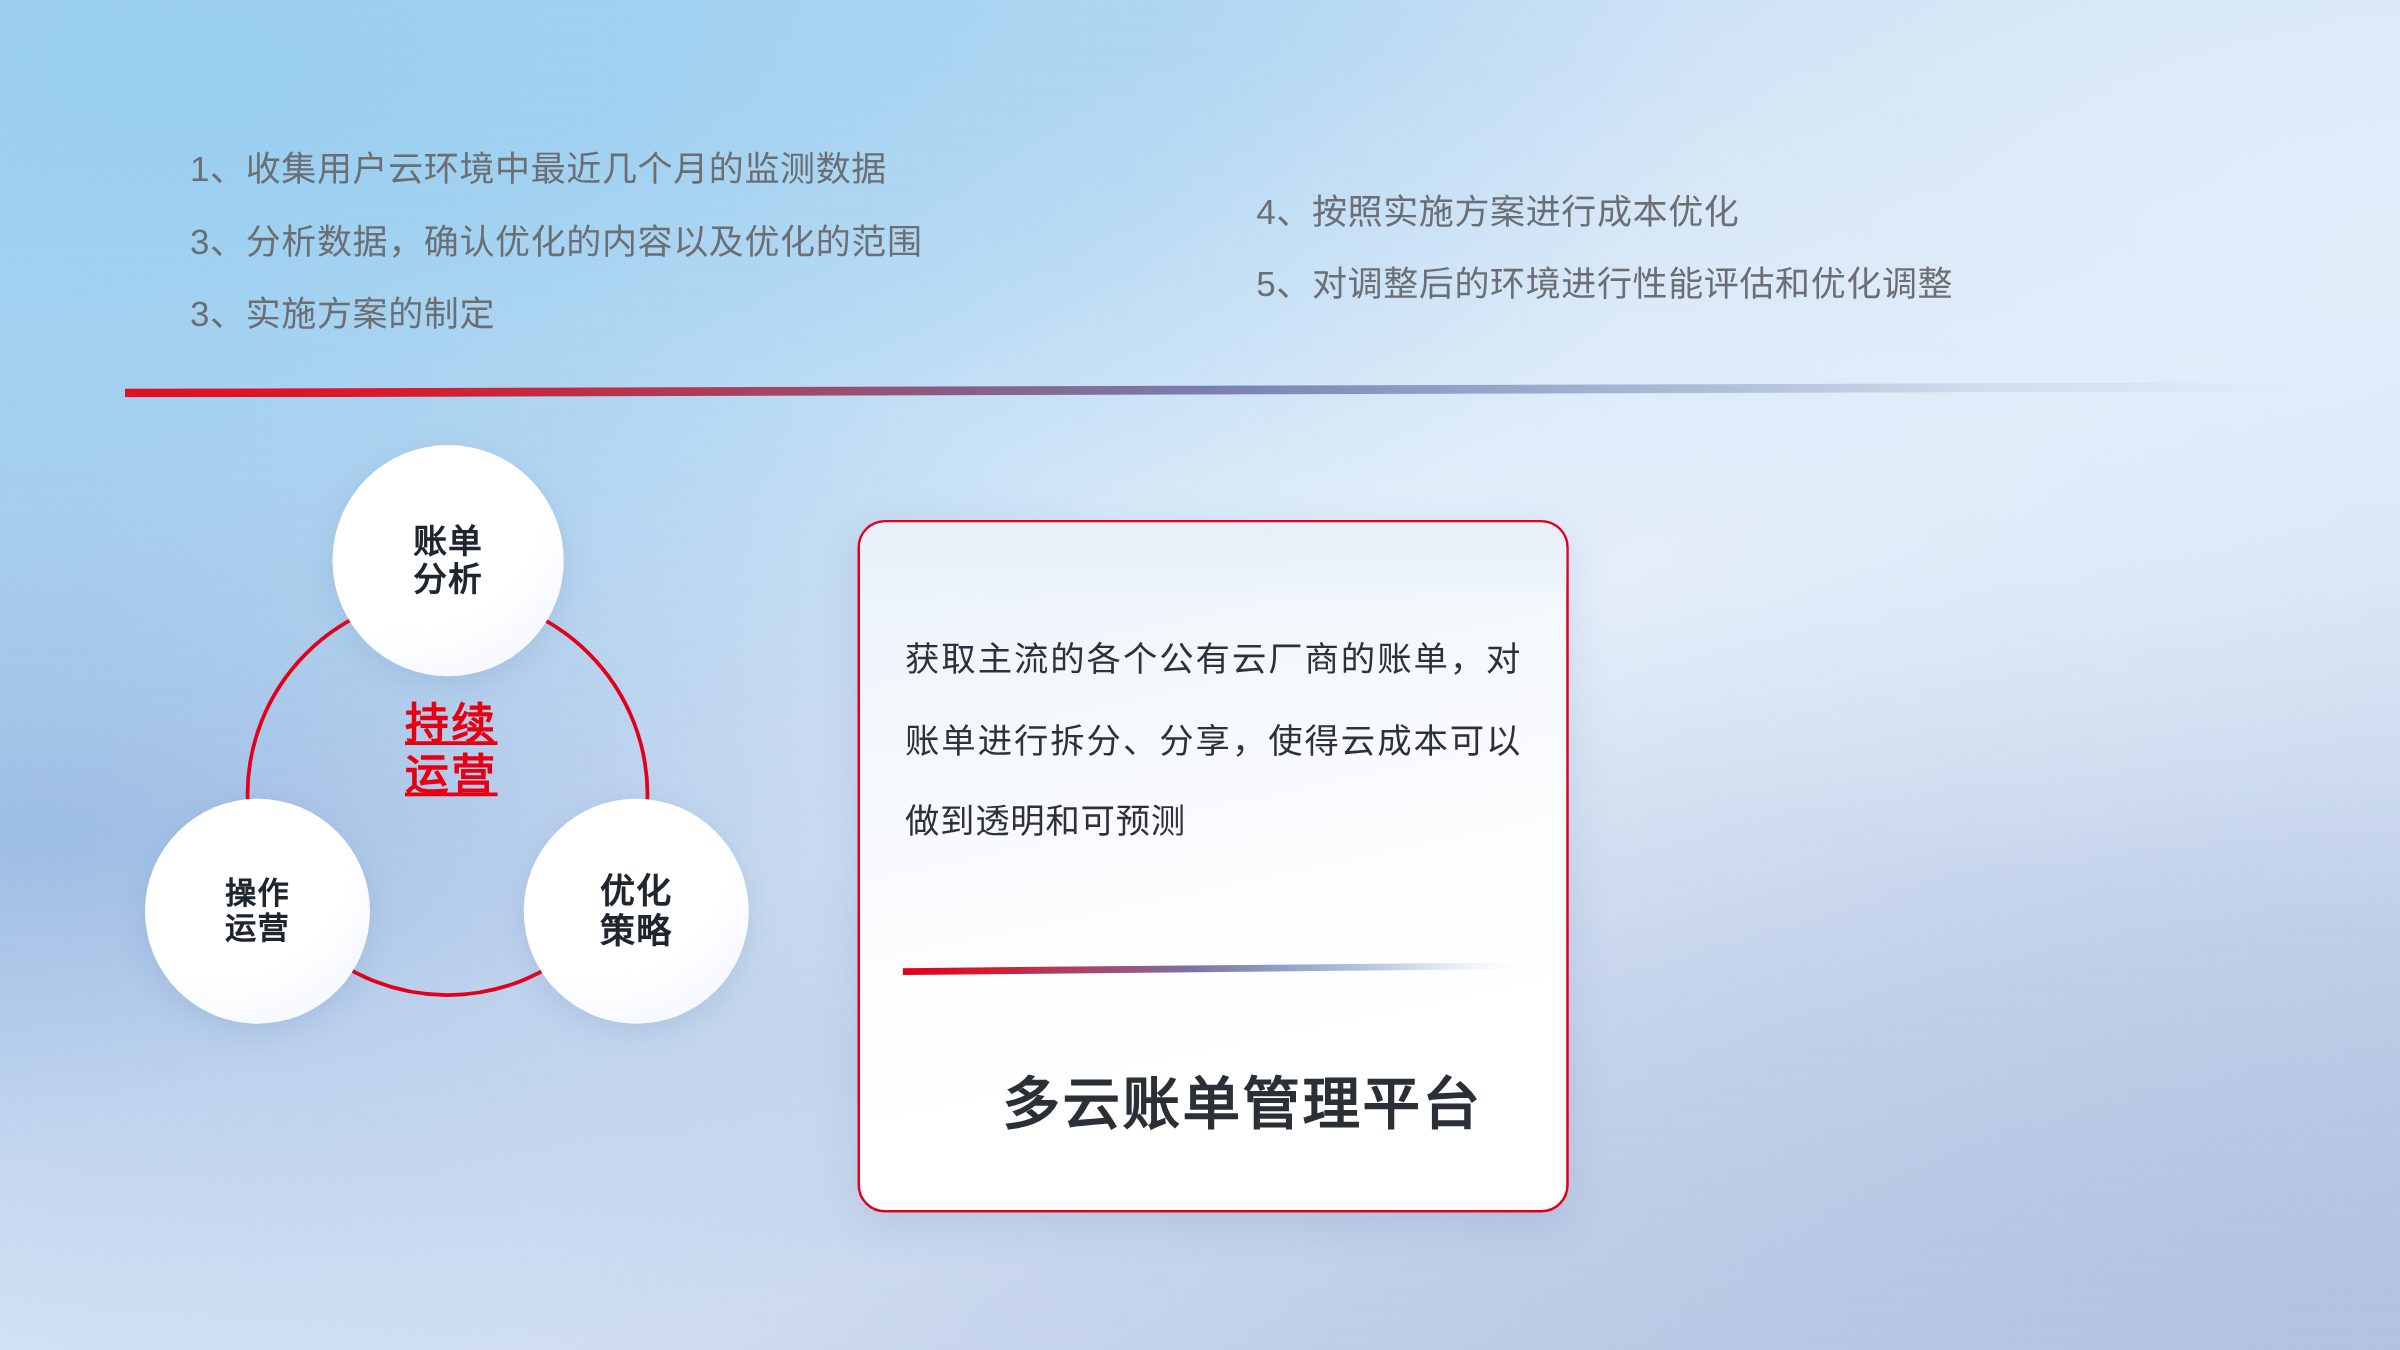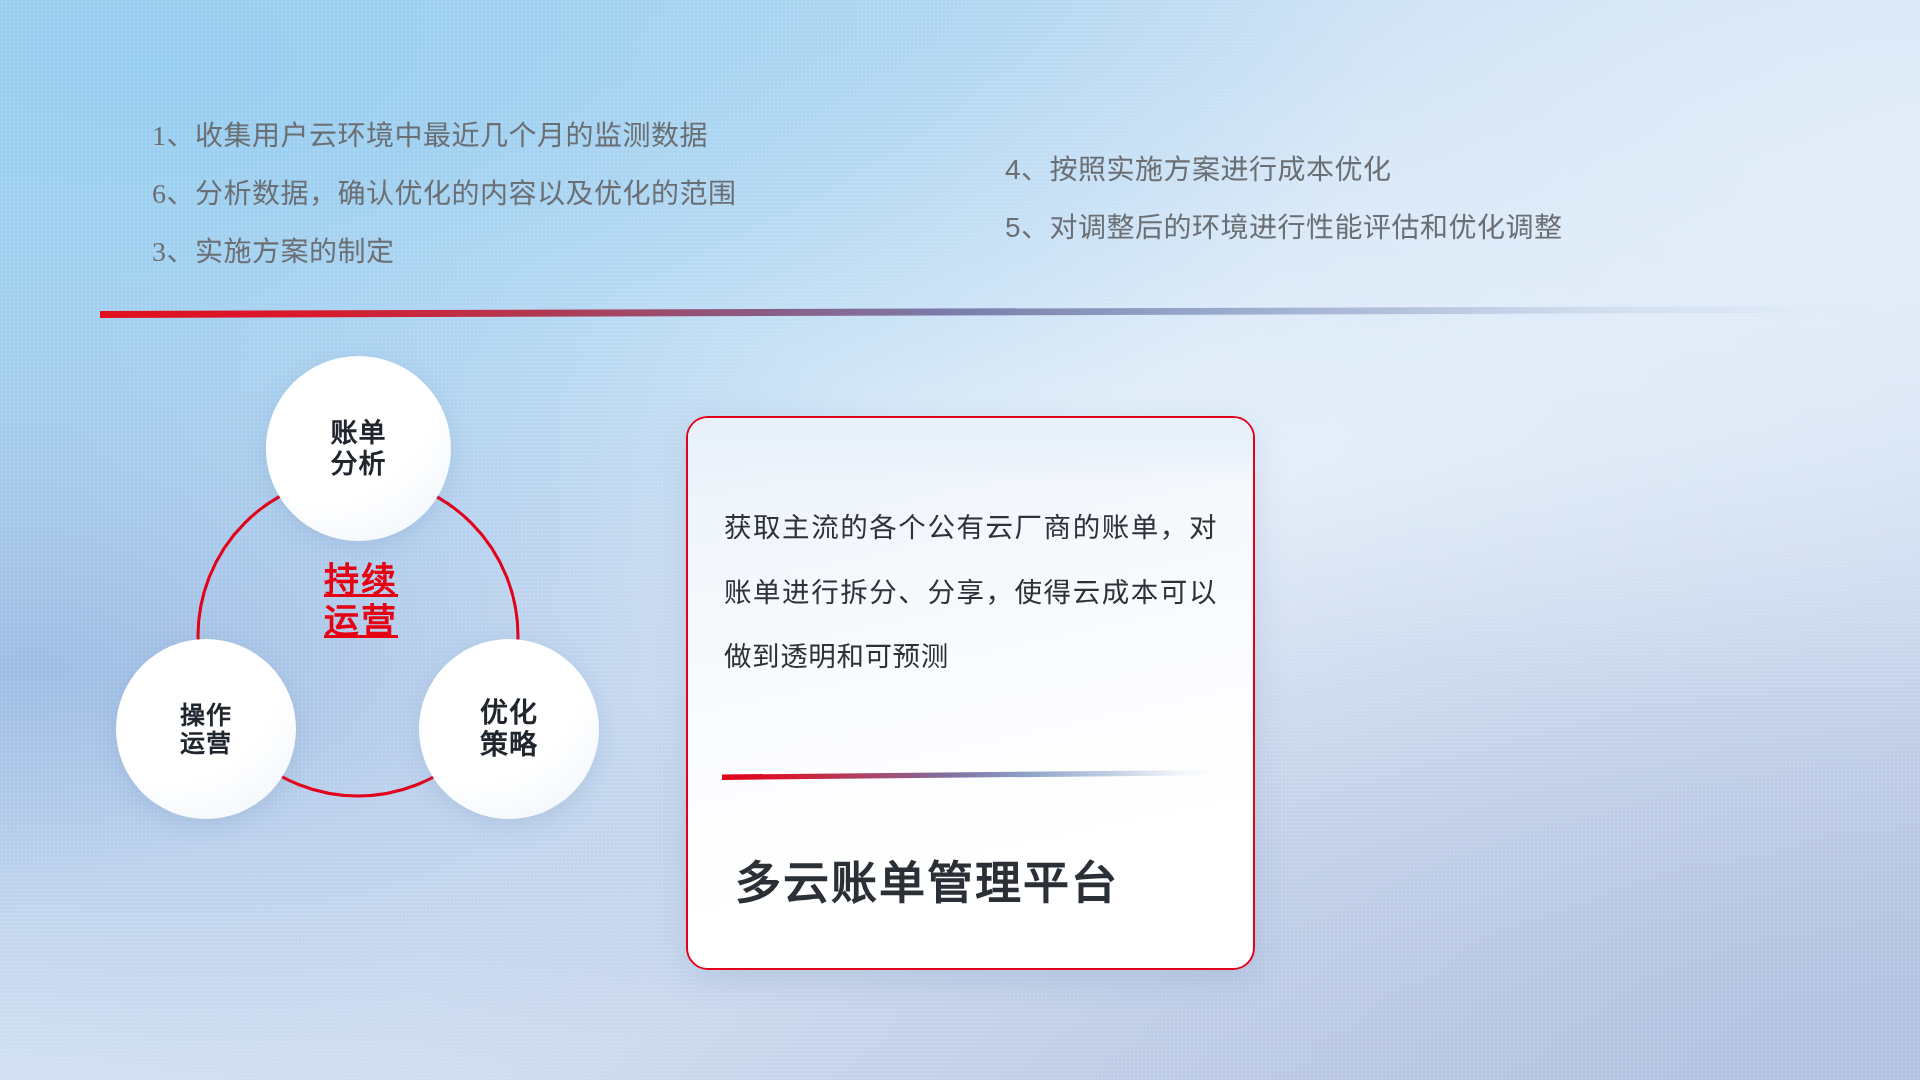--- a/index.html
+++ b/index.html
@@ -46,21 +46,21 @@
     z-index: 4;
     color: #6b6f74;
     font-size: 28px;
     line-height: 1.0;
     letter-spacing: .5px;
     white-space: nowrap;
   }
   .bullets .row { margin-bottom: 30px; }
   .bullets .row:last-child { margin-bottom: 0; }
 
-  #bullets-left  { left: 152px;  top: 122px; font-family: Liberation Serif, serif; }
+  #bullets-left  { left: 152px;  top: 122px; }
   #bullets-right { left: 1005px; top: 156px; }
 
   
   #divider {
     position: absolute;
     z-index: 4;
     left: 100px;
     top: 306px;
     width: 1735px;
     height: 12px;
@@ -190,36 +190,37 @@
         rgba(214,226,240,0.35) 92%,
         rgba(214,226,240,0) 100%);
     clip-path: polygon(0 45%, 100% 0%, 100% 52%, 0 100%);
   }
   .card-title {
     position: absolute;
     z-index: 2;
     left: 0;
     right: 0;
     top: 428px;
+    text-align: center;
     color: #2b3036;
     font-size: 46px;
     font-weight: bold;
     letter-spacing: 2px;
     white-space: nowrap;
     padding-left: 47px;
   }
 </style>
 </head>
 <body>
 
 <div id="slide">
 
   <div id="bullets-left" class="bullets">
     <div class="row">1、收集用户云环境中最近几个月的监测数据</div>
-    <div class="row">6、分析数据，确认优化的内容以及优化的范围</div>
+    <div class="row">3、分析数据，确认优化的内容以及优化的范围</div>
     <div class="row">3、实施方案的制定</div>
   </div>
 
   <div id="bullets-right" class="bullets">
     <div class="row">4、按照实施方案进行成本优化</div>
     <div class="row">5、对调整后的环境进行性能评估和优化调整</div>
   </div>
 
   <div id="divider">
     <div class="bar"></div>

